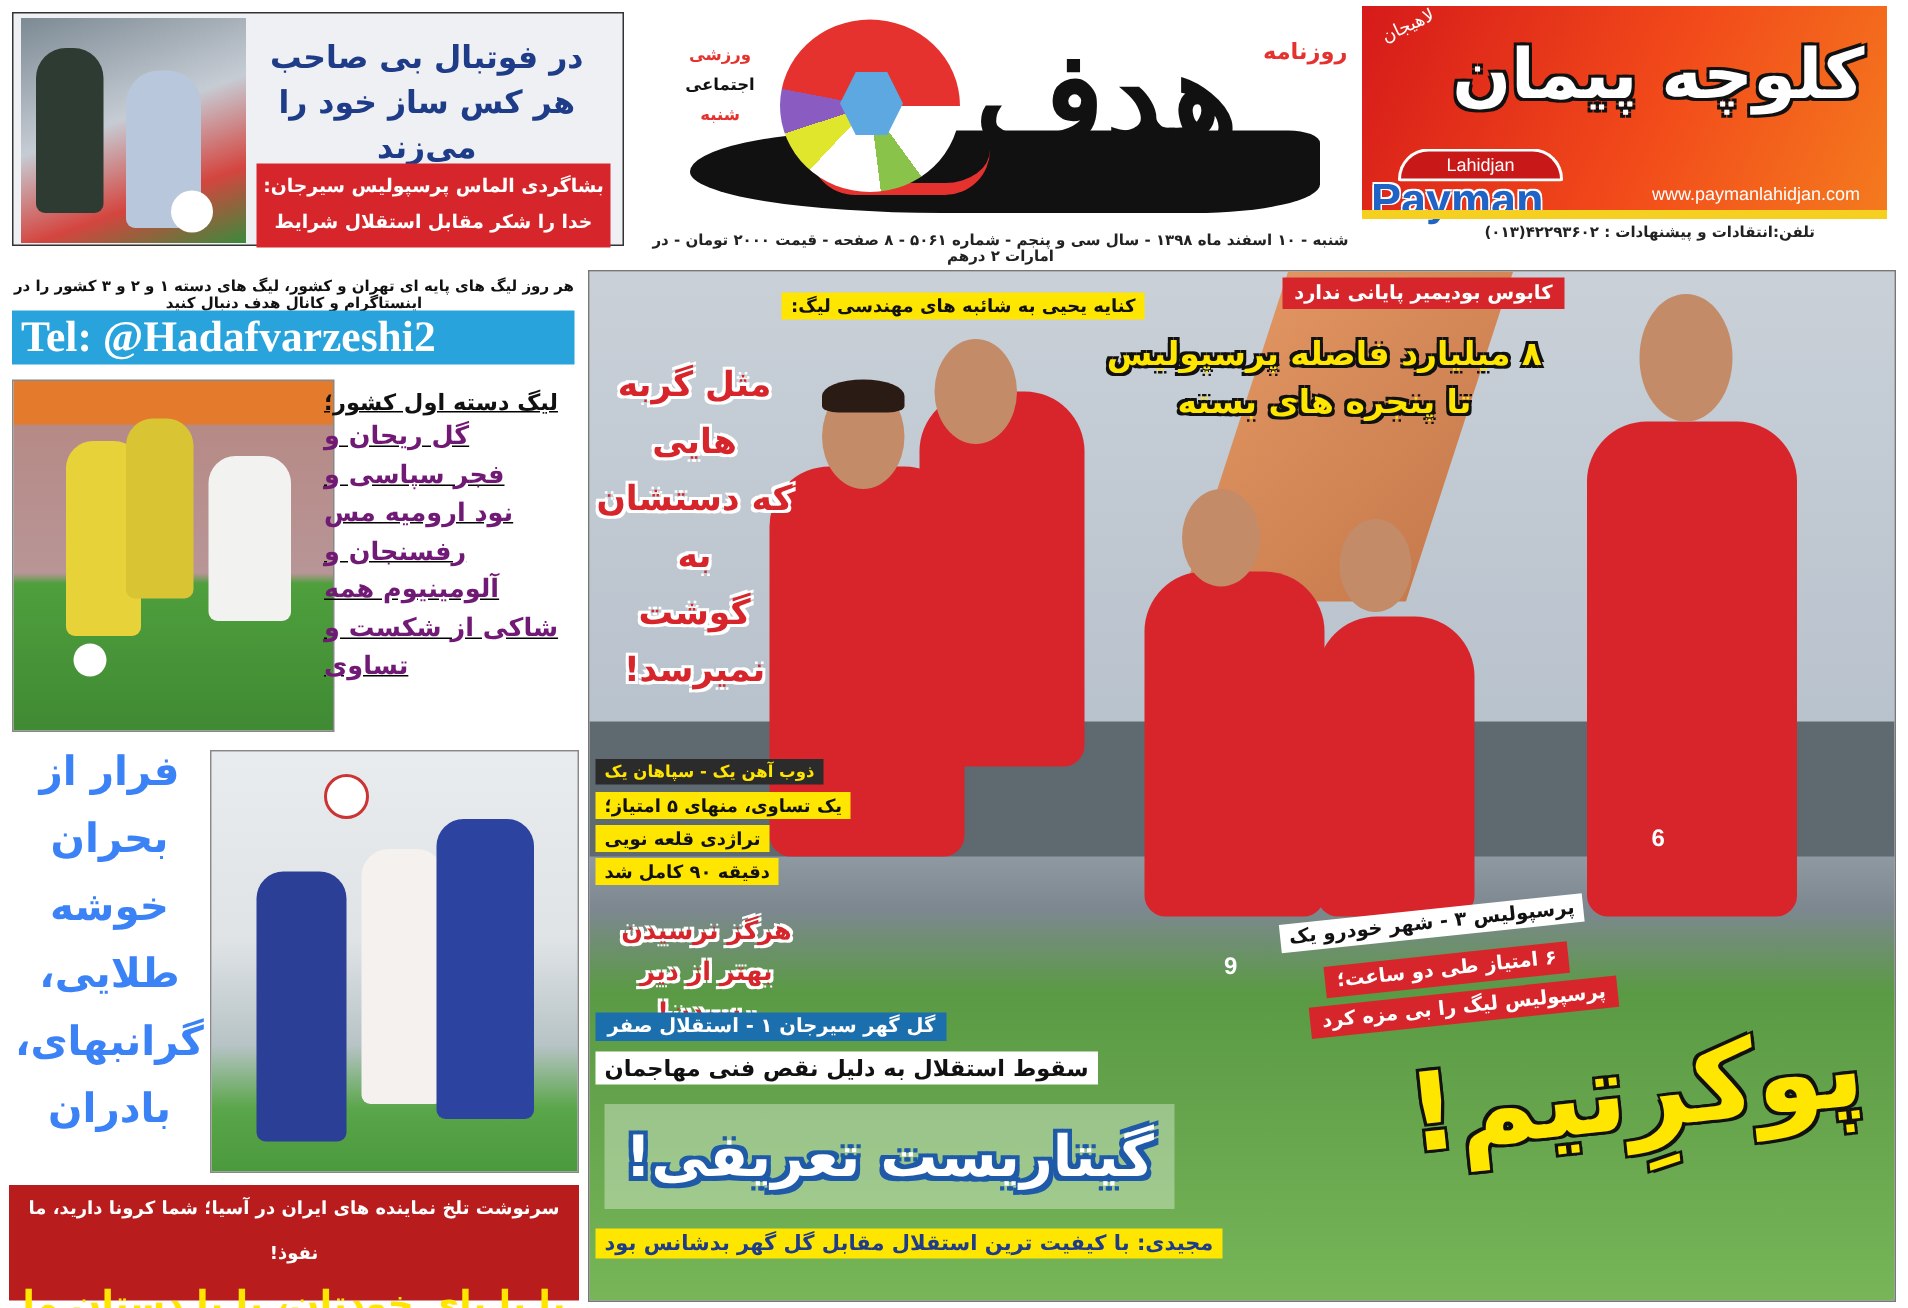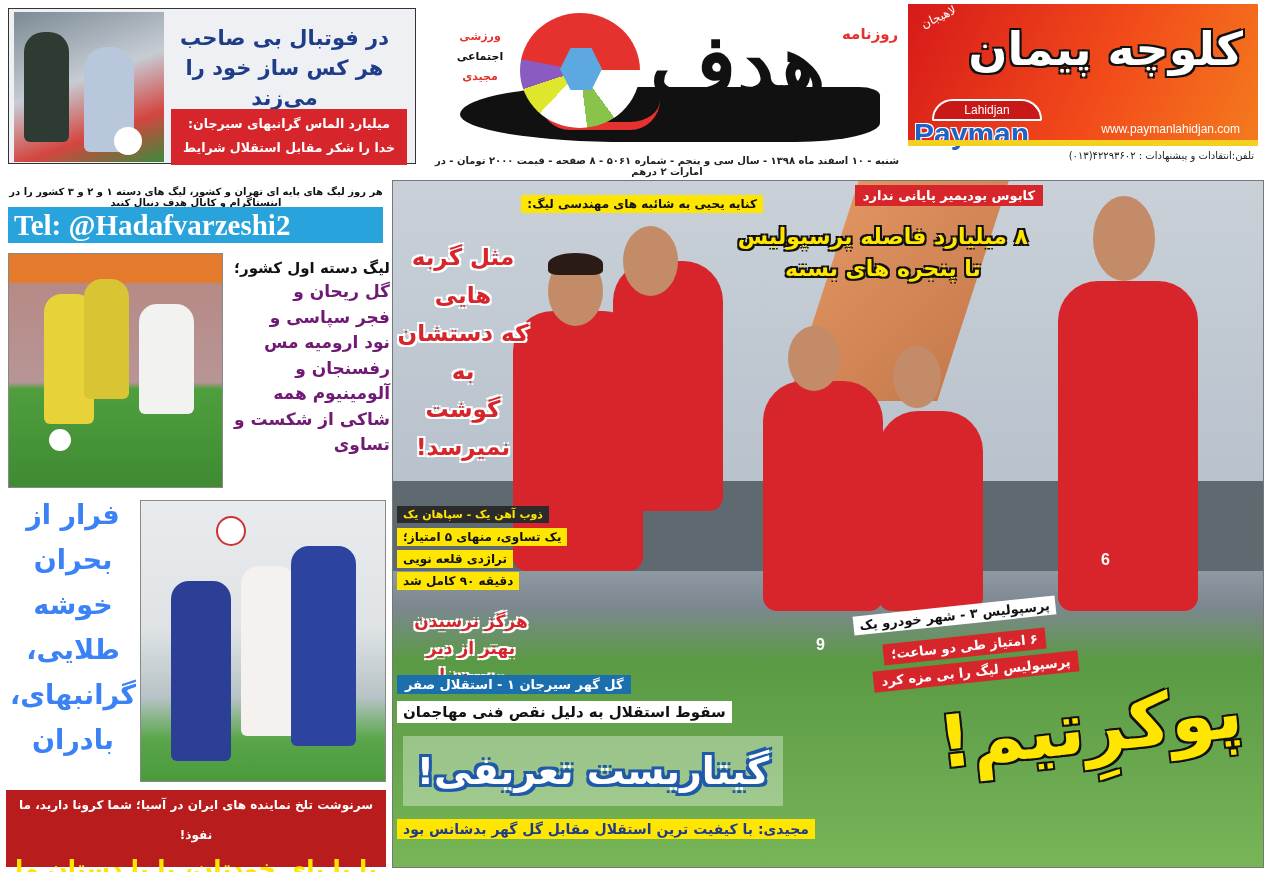--- a/index.html
+++ b/index.html
@@ -28,28 +28,28 @@
 
   
   #ad { left: 908px; top: 4px; width: 350px; height: 142px; background: linear-gradient(115deg,#d61a1a 0%,#f24a1a 55%,#f47b1e 100%); }
   #ad .brand-fa { position:absolute; right: 15px; top: 18px; font-size: 46px; font-weight: bold; color: #fff; text-shadow: 2px 2px 0 #111, -2px -2px 0 #111, 2px -2px 0 #111, -2px 2px 0 #111; }
   #ad .script { position:absolute; left: 12px; top: 6px; font-size: 12px; color: #fff; transform: rotate(-25deg); }
   #ad .url { position:absolute; right: 18px; top: 118px; color: #fff; font-size: 12px; font-family: "Liberation Sans", sans-serif; direction: ltr; }
   #ad .logo { position:absolute; left: 6px; top: 95px; width: 135px; height: 55px; }
   #ad .logo .arc { position:absolute; left:18px; top:0; width:110px; height:22px; background:#c91818; border:2px solid #fff; border-radius: 50px 50px 4px 4px; color:#fff; font-size: 12px; text-align:center; line-height: 18px; font-family: "Liberation Sans", sans-serif; direction: ltr; }
   #ad .logo .word { position:absolute; left:0; top:18px; font-size: 30px; font-weight: bold; color: #1f63c6; font-family: "Liberation Sans", sans-serif; direction: ltr; text-shadow: 1px 1px 0 #fff,-1px -1px 0 #fff,1px -1px 0 #fff,-1px 1px 0 #fff; }
   #ad .stripe { position:absolute; left:0; right:0; bottom:0; height: 6px; background: #f5d021; }
-  .phone-line { left: 908px; top: 150px; width: 350px; text-align: right; font-size: 10px; font-weight: normal; color: #222; padding-right: 4px; }
+  .phone-line { left: 864px; top: 150px; width: 350px; text-align: right; font-size: 10px; font-weight: bold; color: #222; padding-right: 4px; }
 
   
   .follow-line { left: 6px; top: 186px; width: 380px; text-align: center; font-size: 10px; font-weight: bold; color: #111; }
   .tel-bar { left: 8px; top: 207px; width: 375px; height: 36px; background: #29a3dc; color: #fff; font-family: "Liberation Serif", serif; font-size: 29px; font-weight: bold; direction: ltr; text-align: left; padding-left: 6px; line-height: 36px; }
   .photo-yellow { left: 8px; top: 253px; width: 215px; height: 235px; border: 1px solid #888; background: linear-gradient(180deg,#e47a2c 0%,#e47a2c 12%,#b68a86 13%,#b89596 55%,#4f9f3d 58%,#3f8a33 100%); overflow: hidden; }
   .fig { position:absolute; border-radius: 18px 18px 6px 6px; }
-  .league-box { left: 232px; top: 257px; width: 158px; text-align: right; }
+  .league-box { left: 216px; top: 257px; width: 158px; text-align: left; text-decoration: underline; }
   .league-box .kicker { font-size: 15px; font-weight: bold; color: #111; line-height: 22px; }
   .league-box .body { font-size: 17px; font-weight: bold; color: #701a75; line-height: 25.5px; }
 
   .red-head { left: 6px; top: 492px; width: 134px; text-align: center; color: #3b82f6; font-size: 27px; font-weight: bold; line-height: 45px; }
   .photo-blue { left: 140px; top: 500px; width: 246px; height: 282px; border: 1px solid #888; background: linear-gradient(180deg,#e9ecef 0%,#dfe3e6 45%,#b7c3c6 70%,#5aa64a 85%,#4a9a3c 100%); overflow: hidden; }
 
   .bottom-left { left: 6px; top: 790px; width: 380px; height: 77px; background: #b91c1c; text-align: center; }
   .bottom-left .kick { color: #fff; font-size: 12px; font-weight: bold; line-height: 30px; }
   .bottom-left .main { color: #ffe600; font-size: 24px; font-weight: bold; line-height: 38px; }
 
@@ -79,37 +79,37 @@
   <div class="photo">
     <div class="p1"></div>
     <div class="p2"></div>
     <div class="ball"></div>
   </div>
   <div class="abs h1">
     <div>در فوتبال بی صاحب</div>
     <div>هر کس ساز خود را می‌زند</div>
   </div>
   <div class="abs sub">
-    <div>میلیارد الماس گرانبهای سیرجان:</div>
+    <div>بشاگردی الماس پرسپولیس سیرجان:</div>
     <div>خدا را شکر مقابل استقلال شرایط خوبی داشتم</div>
   </div>
 </div>
 
 <div id="masthead" class="abs">
   <div class="swoosh"></div>
   <div class="swoosh-red"></div>
   <div class="ball-logo">
       <div class="hex"></div>
     </div>
   <div class="mast-letters">هدف</div>
   <div class="tag-daily">روزنامه</div>
   <div class="tag-words">
     <div style="color:#e5322f">ورزشی</div>
     <div style="color:#111">اجتماعی</div>
-    <div style="color:#e5322f">مجیدی</div>
+    <div style="color:#e5322f">شنبه</div>
   </div>
 </div>
 <div class="abs issue-line">شنبه - ۱۰ اسفند ماه ۱۳۹۸ - سال سی و پنجم - شماره ۵۰۶۱ - ۸ صفحه - قیمت ۲۰۰۰ تومان - در امارات ۲ درهم</div>
 
 <div id="ad" class="abs">
   <div class="script">لاهیجان</div>
   <div class="brand-fa">کلوچه پیمان</div>
   <div class="logo">
     <div class="arc">Lahidjan</div>
     <div class="word">Payman</div>

